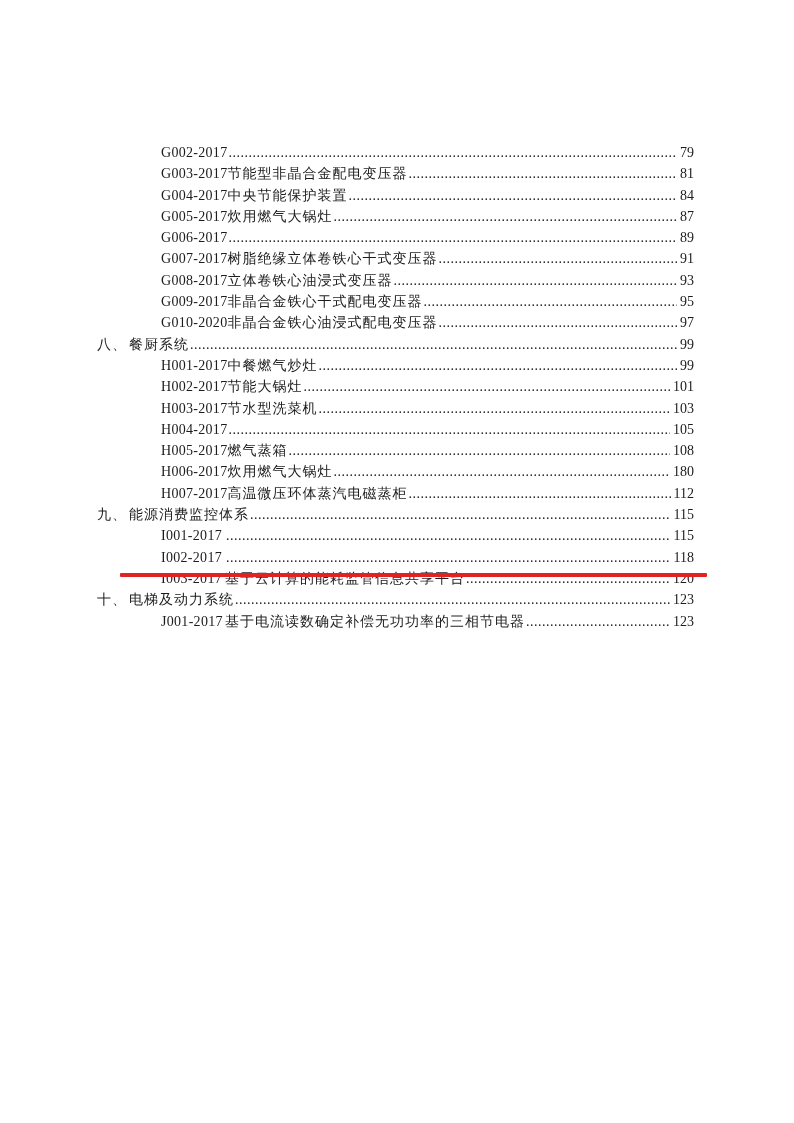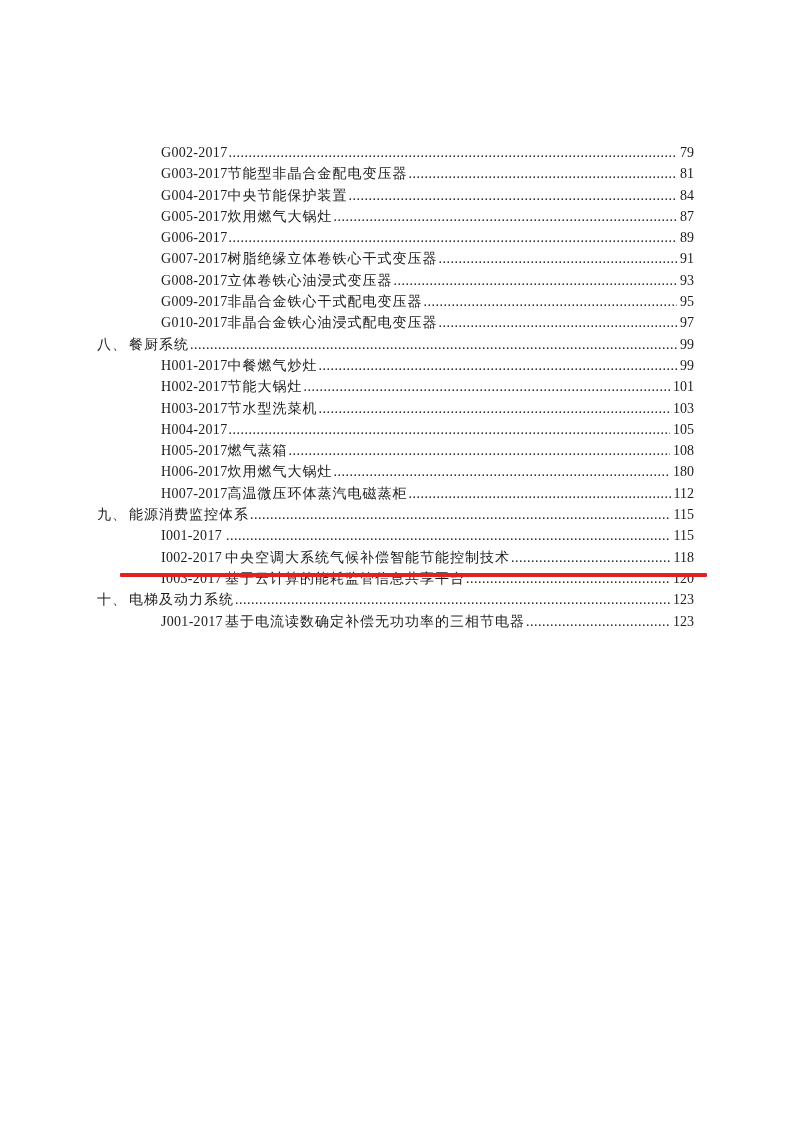--- a/index.html
+++ b/index.html
@@ -121,21 +121,21 @@
   </div>
 
   <div class="toc-row item">
     <span class="code">G009-2017</span>
     <span class="title">非晶合金铁心干式配电变压器</span>
     <span class="leader">............................................................................................................................................................................................................................</span>
     <span class="page-num">95</span>
   </div>
 
   <div class="toc-row item">
-    <span class="code">G010-2017</span>
+    <span class="code">G010-2020</span>
     <span class="title">非晶合金铁心油浸式配电变压器</span>
     <span class="leader">............................................................................................................................................................................................................................</span>
     <span class="page-num">97</span>
   </div>
 
   <div class="toc-row section">
     <span class="section-label">八、</span>
     <span class="title">餐厨系统</span>
     <span class="leader">............................................................................................................................................................................................................................</span>
     <span class="page-num">99</span>
@@ -197,21 +197,20 @@
   </div>
 
   <div class="toc-row item">
     <span class="code">I001-2017</span>
     <span class="leader">............................................................................................................................................................................................................................</span>
     <span class="page-num">115</span>
   </div>
 
   <div class="toc-row item">
     <span class="code">I002-2017</span>
-    <span class="title">中央空调大系统气候补偿智能节能控制技术</span>
     <span class="leader">............................................................................................................................................................................................................................</span>
     <span class="page-num">118</span>
   </div>
 
   <div class="toc-row item">
     <span class="code">I003-2017</span>
     <span class="title">基于云计算的能耗监管信息共享平台</span>
     <span class="leader">............................................................................................................................................................................................................................</span>
     <span class="page-num">120</span>
   </div>

